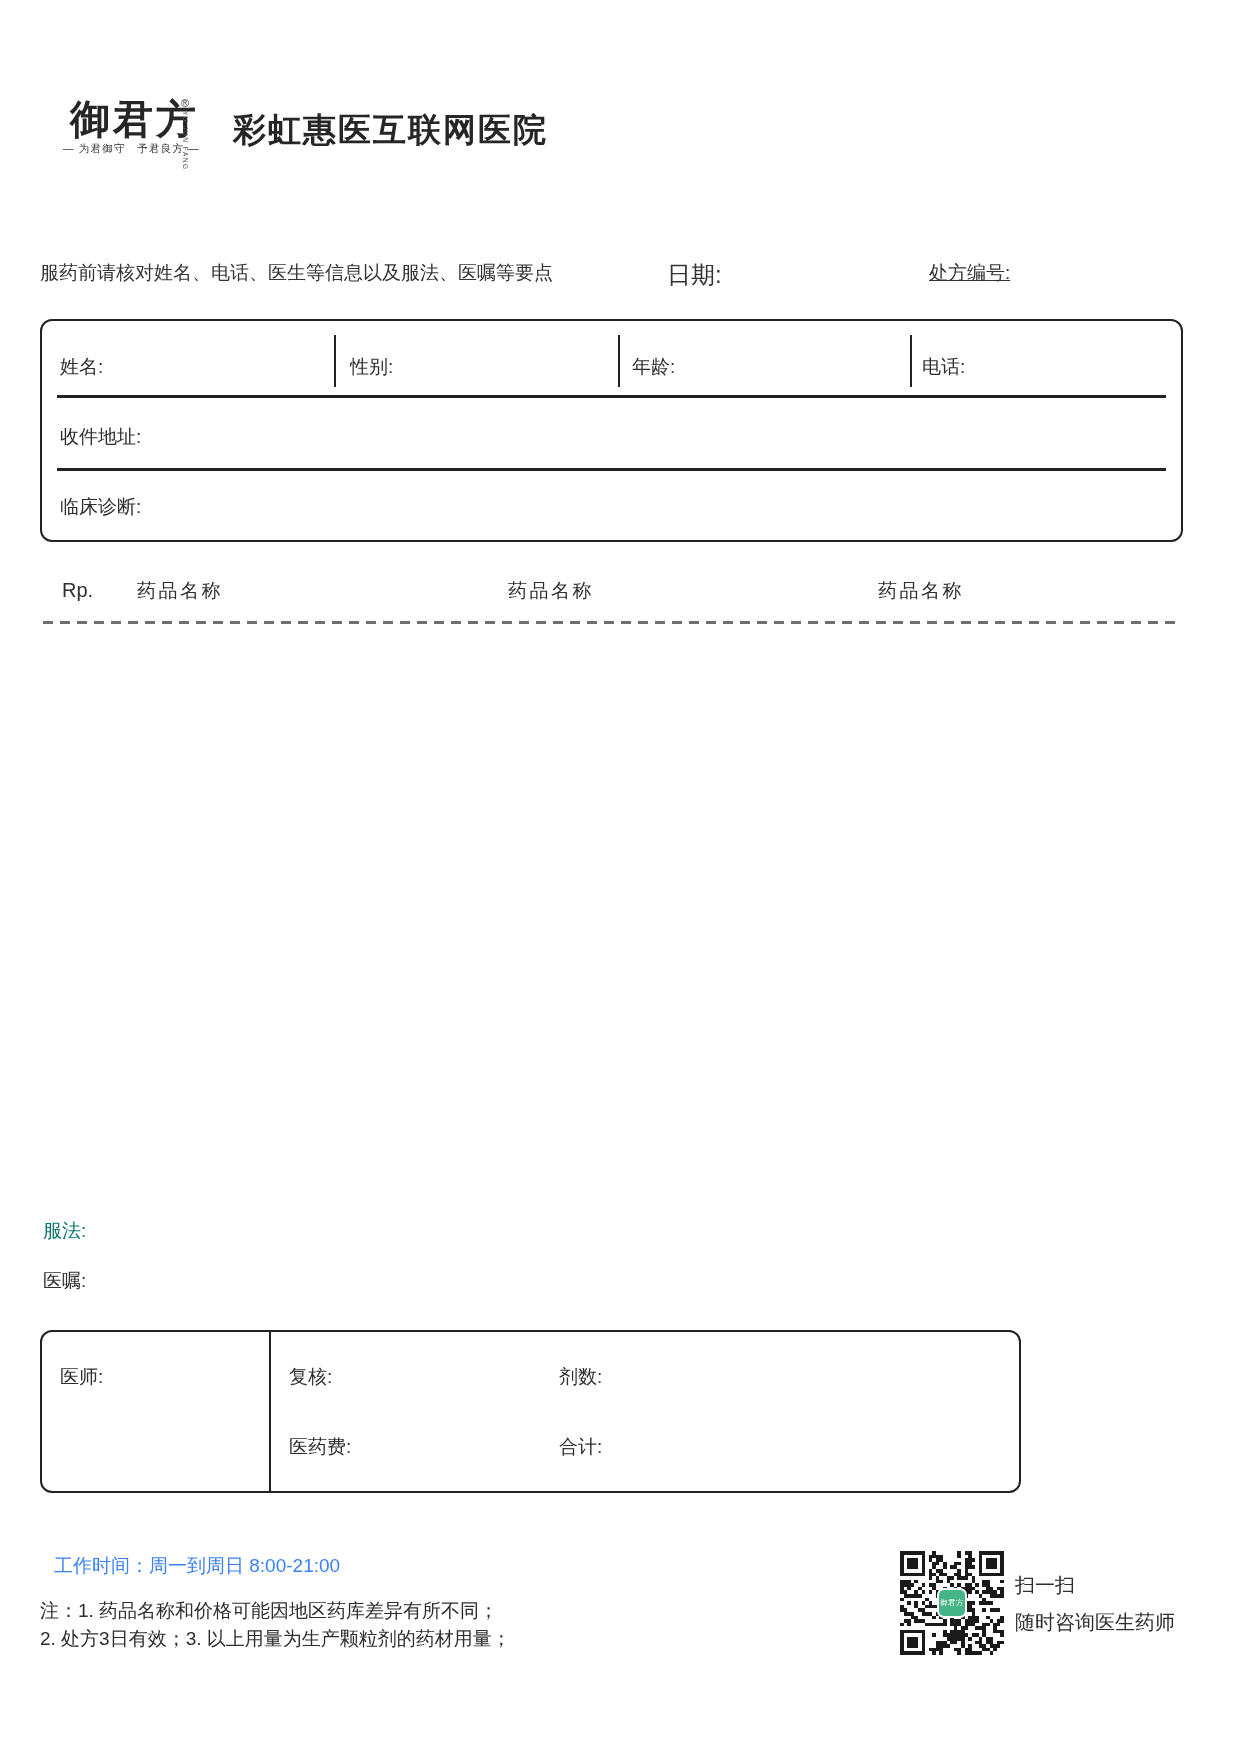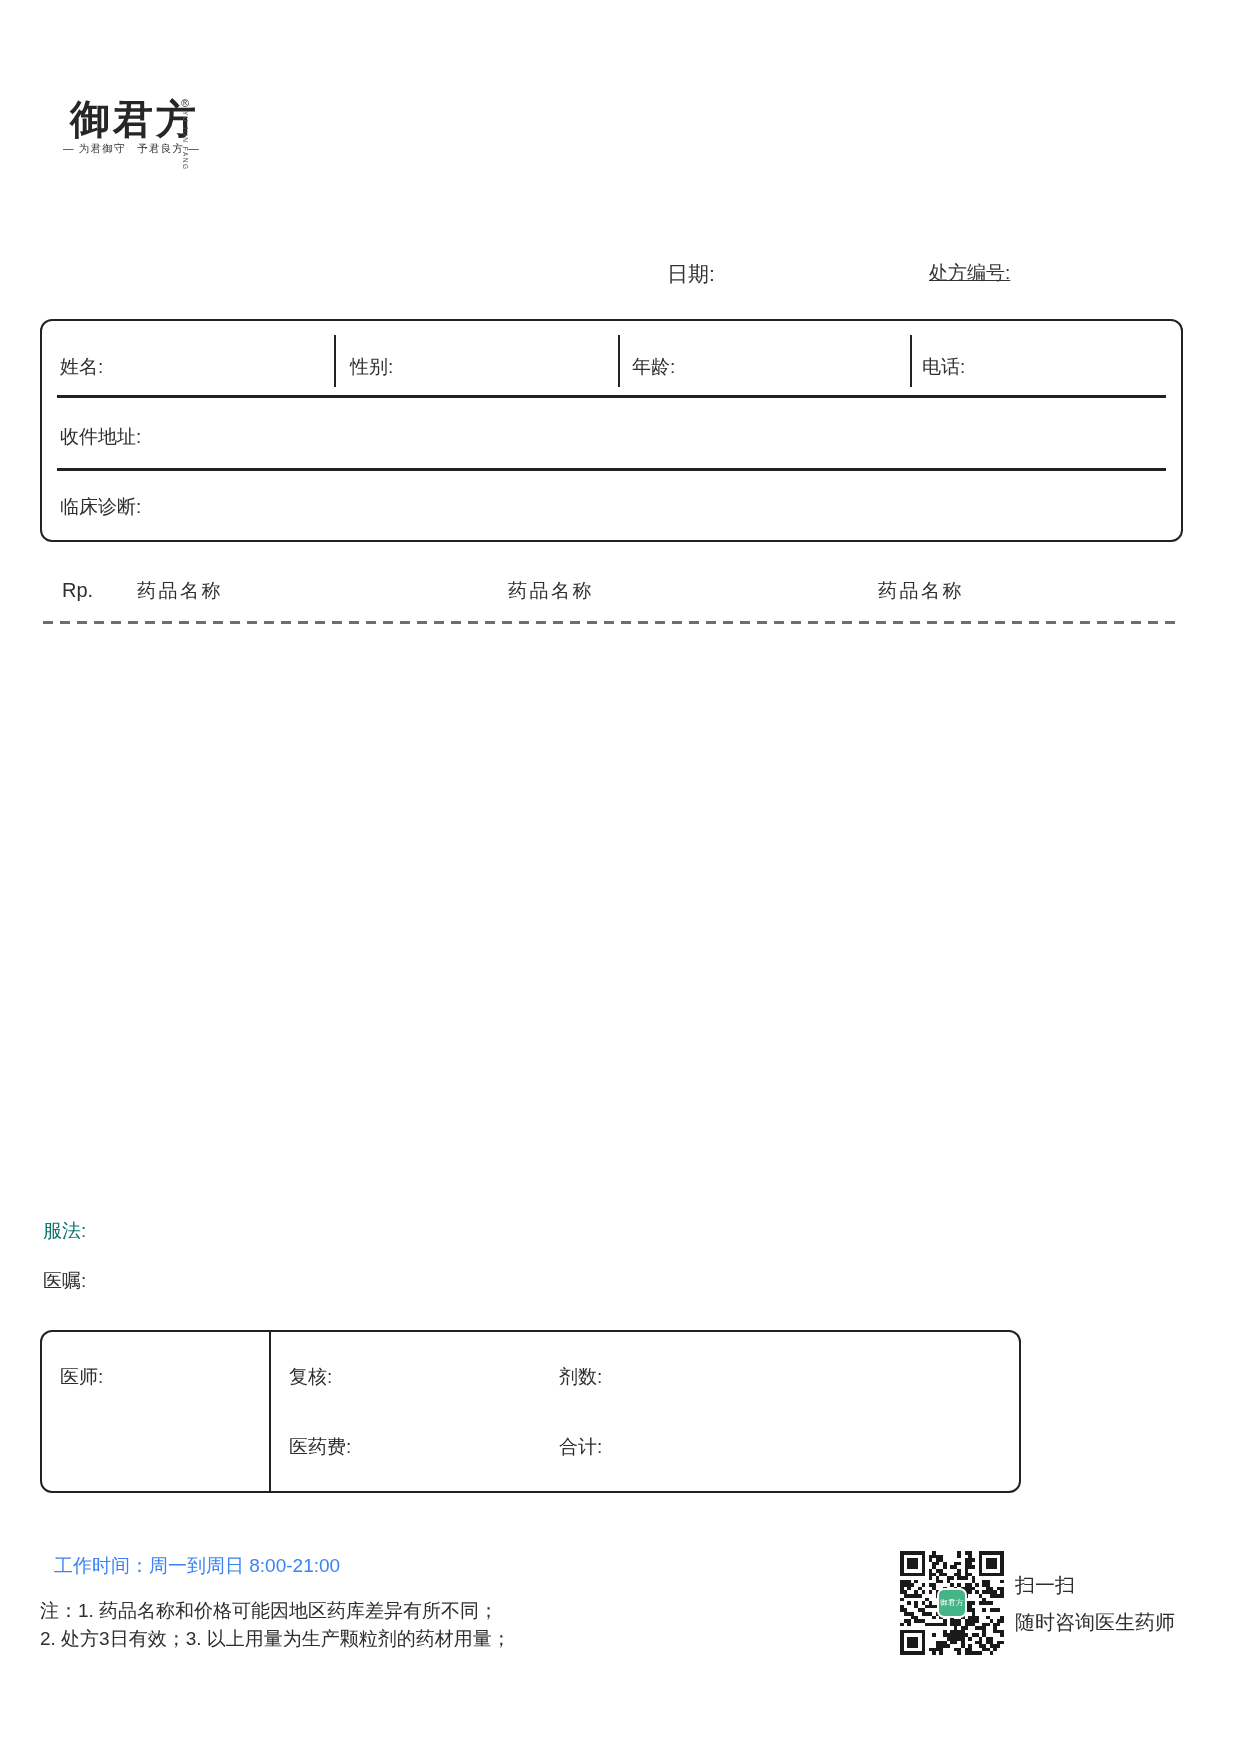--- a/index.html
+++ b/index.html
@@ -18,21 +18,21 @@
            font-size:40px;font-weight:700;letter-spacing:3px;color:#262626;}
   .logo-side{left:181px;top:98px;display:flex;flex-direction:column;align-items:center;gap:2px;}
   .logo-reg{font-size:11px;color:#333;}
   .logo-vert{writing-mode:vertical-rl;font-size:6.5px;letter-spacing:1.5px;color:#555;}
   .logo-tagline{left:63px;top:143px;font-size:10.5px;letter-spacing:1.2px;color:#303030;}
   .hospital-title{left:233px;top:113px;font-size:33px;font-weight:900;
                   letter-spacing:2px;color:#262626;}
 
   
   .notice{left:40px;top:263px;font-size:19px;color:#333;}
-  .date-label{left:667px;top:263px;font-size:21px;color:#333;}
+  .date-label{left:667px;top:263px;font-size:24px;color:#333;}
   .rxno-label{left:929px;top:263px;font-size:19px;color:#333;text-decoration:underline;}
 
   
   .patient-box{left:40px;top:319px;width:1143px;height:223px;
                border:2.5px solid #222;border-radius:12px;box-sizing:border-box;}
   .pb-label{position:absolute;font-size:19px;color:#2e2e2e;line-height:1;white-space:nowrap;}
   .vdiv{position:absolute;width:2px;background:#222;}
   .hdiv{position:absolute;height:2.5px;background:#222;left:15px;right:15px;}
 
   
@@ -68,21 +68,23 @@
 <body>
 
 <div class="page">
 
   <div class="abs logo-cn">御君方</div>
   <div class="abs logo-side">
     <span class="logo-reg">®</span>
     <span class="logo-vert">YU JUN FANG</span>
   </div>
   <div class="abs logo-tagline">— 为君御守　予君良方 —</div>
-
+  <div class="abs hospital-title">彩虹惠医互联网医院</div>
+
+  <div class="abs notice">服药前请核对姓名、电话、医生等信息以及服法、医嘱等要点</div>
   <div class="abs date-label">日期:</div>
   <div class="abs rxno-label">处方编号:</div>
 
   <div class="abs patient-box">
     <span class="pb-label" style="left:18px;top:36px;">姓名:</span>
     <span class="pb-label" style="left:308px;top:36px;">性别:</span>
     <span class="pb-label" style="left:590px;top:36px;">年龄:</span>
     <span class="pb-label" style="left:880px;top:36px;">电话:</span>
     <span class="vdiv" style="left:292px;top:14px;height:52px;"></span>
     <span class="vdiv" style="left:576px;top:14px;height:52px;"></span>

